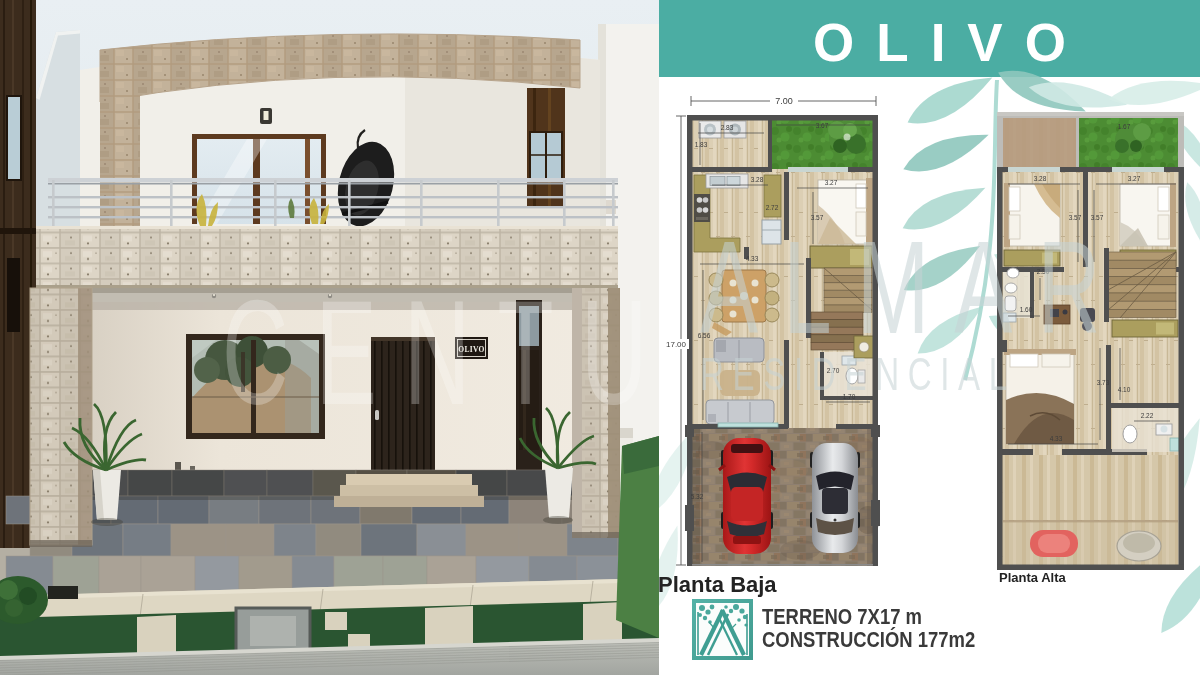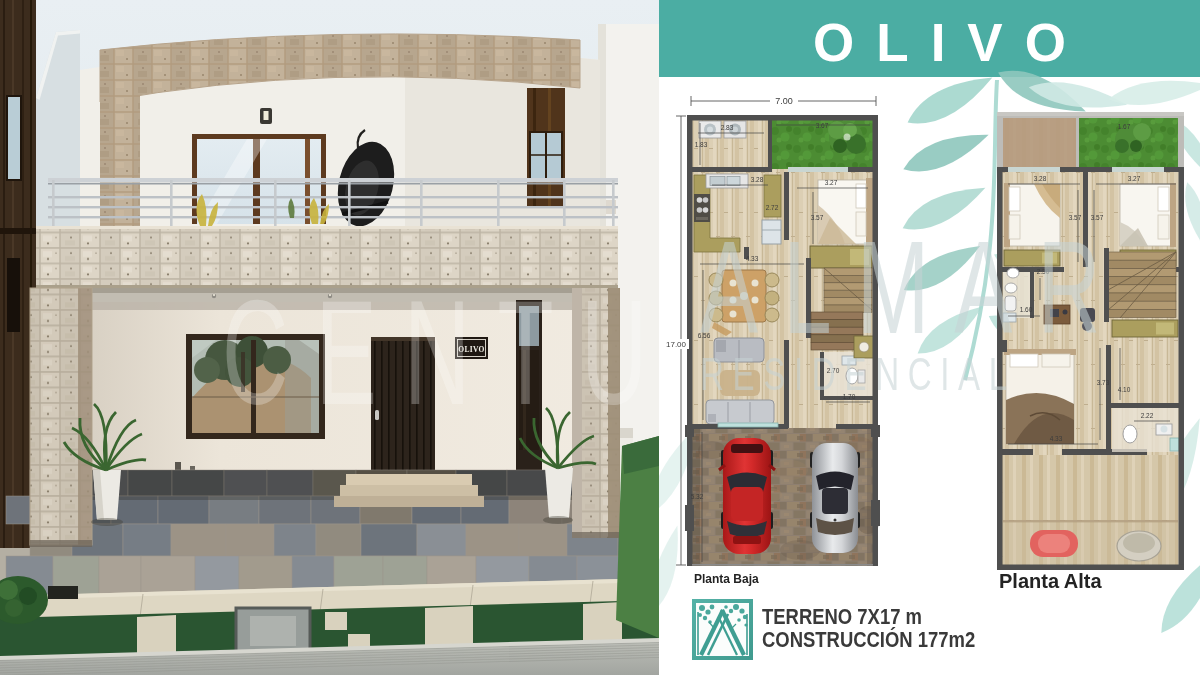--- a/index.html
+++ b/index.html
@@ -768,17 +768,17 @@
           <path d="M708,655 L728,614" stroke-width="2.6"></path>
           <path d="M744,655 L722,610" stroke-width="4.2"></path>
           <path d="M737,655 L719,618" stroke-width="2.2"></path>
           <path d="M698,612 L698,655" stroke-width="1.6"></path>
           <path d="M747,614 L747,655" stroke-width="1.6"></path>
           <path d="M714,628 L709,622 M730,630 L736,624" stroke-width="1.2"></path>
         </g>
       </g>
     </svg>
 
-<div class="lbl" style="left:694px;top:572px;font-size:12px;">Planta Baja</div>
+<div class="lbl" style="left:658px;top:572px;font-size:22px;">Planta Baja</div>
 
-<div class="lbl" style="left:999px;top:570px;font-size:20px;">Planta Alta</div>
+<div class="lbl" style="left:999px;top:570px;font-size:13px;">Planta Alta</div>
 
 <div class="terr">TERRENO 7X17 m<br>CONSTRUCCIÓN 177m2</div>
 </div>
 </body></html>

